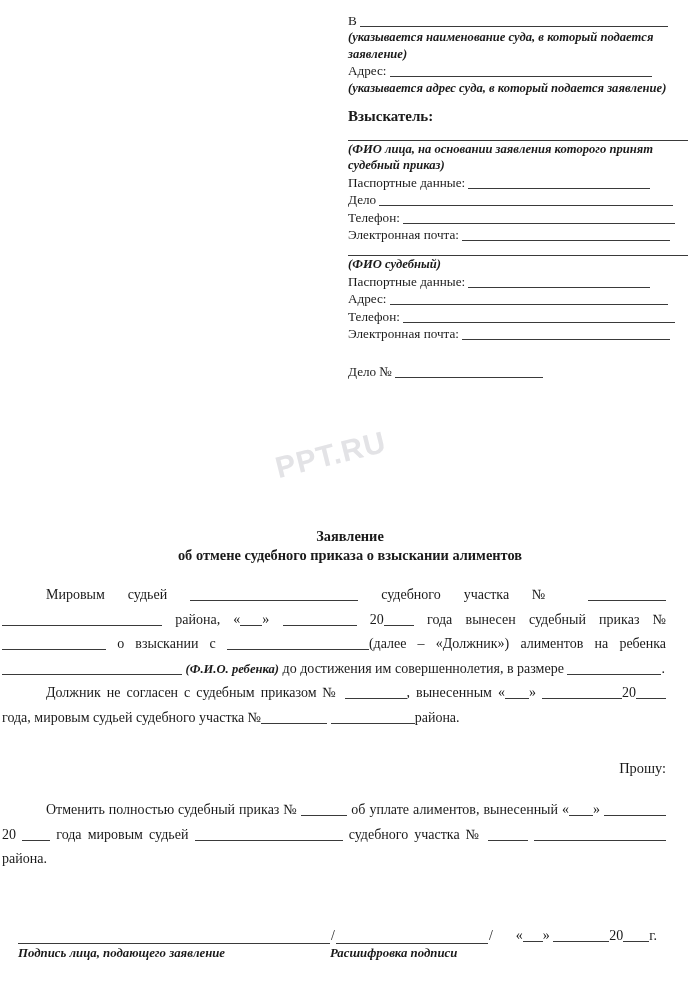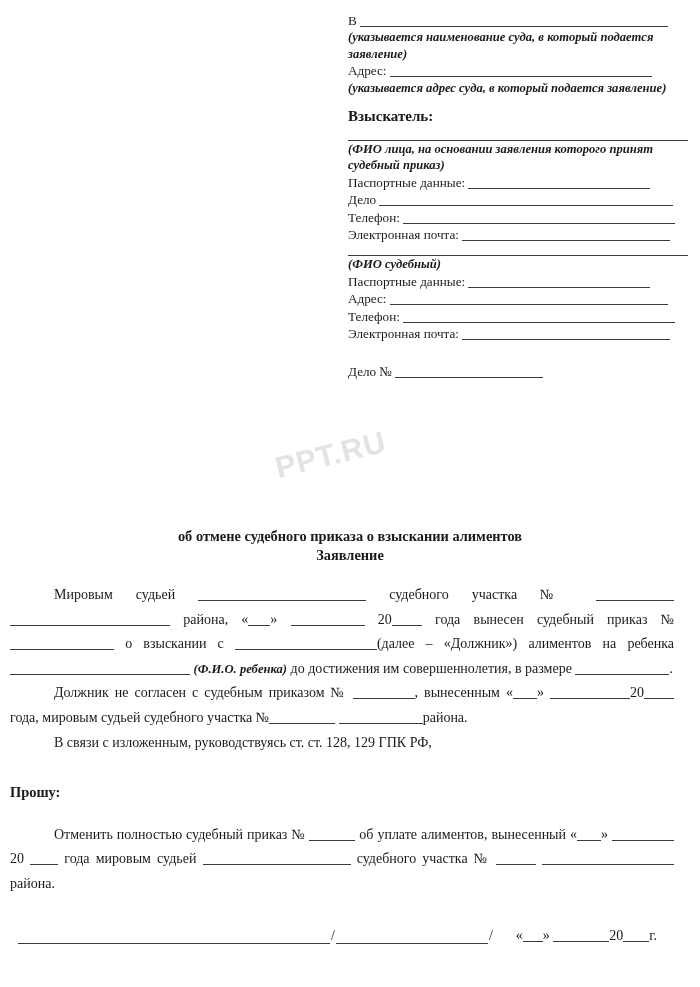--- a/index.html
+++ b/index.html
@@ -95,37 +95,37 @@
     text-align: center;
     font-weight: 700;
     font-size: 14.4px;
     line-height: 19px;
     z-index: 2;
   }
 
   
   .body-wrap {
     position: absolute;
-    left: 10px;
+    left: 2px;
     top: 583px;
     width: 664px;
     font-size: 14px;
     line-height: 24.6px;
     z-index: 2;
   }
   .para {
     text-align: justify;
     text-align-last: left;
     margin: 0;
   }
   .para.indent { text-indent: 44px; }
   .para + .para { margin-top: 0; }
   .center-head {
-    text-align: left;
-    font-weight: 700;
+    text-align: right;
+    font-weight: 400;
     font-size: 14.4px;
     margin: 25px 0 18px 0;
   }
 
   
   .sig {
     position: absolute;
     left: 18px;
     top: 928px;
     width: 664px;
@@ -222,22 +222,22 @@
 
     <div class="gap-l"></div>
 
     <div class="row">
       <span>Дело №</span>
       <span class="fl" style="width:148px"></span>
     </div>
   </div>
 
   <div class="doc-title">
+    <div>Заявление</div>
     <div>об отмене судебного приказа о взыскании алиментов</div>
-    <div>Заявление</div>
   </div>
 
   <div class="body-wrap">
 
     <p class="para indent">
       <span>Мировым судьей</span>
       <span class="fl" style="width:168px"></span>
       <span>судебного участка №</span>
       <span class="fl" style="width:78px"></span>
       <span class="fl" style="width:160px"></span>
@@ -256,21 +256,20 @@
     </p>
 
     <p class="para indent">
       <span>Должник не согласен с судебным приказом №</span>
       <span class="fl" style="width:62px"></span><span>, вынесенным «</span><span class="fl" style="width:24px"></span><span>»</span>
       <span class="fl" style="width:80px"></span><span>20</span><span class="fl" style="width:30px"></span>
       <span>года, мировым судьей судебного участка №</span><span class="fl" style="width:66px"></span>
       <span class="fl" style="width:84px"></span><span>района.</span>
     </p>
 
-    <p class="para indent">В связи с изложенным, руководствуясь ст. ст. 128, 129 ГПК РФ,</p>
 
     <div class="center-head">Прошу:</div>
 
     <p class="para indent">
       <span>Отменить полностью судебный приказ №</span>
       <span class="fl" style="width:46px"></span>
       <span>об уплате алиментов, вынесенный</span>
       <span>«</span><span class="fl" style="width:24px"></span><span>»</span>
       <span class="fl" style="width:62px"></span>
       <span>20</span>
@@ -287,15 +286,19 @@
     <div class="sig-lines">
       <span class="sig-rule-a"></span>
       <span class="slash">/</span>
       <span class="sig-rule-b"></span>
       <span class="slash">/</span>
       <span class="sig-date">
         <span>«</span><span class="fl" style="width:20px"></span><span>»</span>
         <span class="fl" style="width:56px"></span><span>20</span><span class="fl" style="width:26px"></span><span>г.</span>
       </span>
     </div>
+    <div class="sig-caps">
+      <span class="a">Подпись лица, подающего заявление</span>
+      <span class="b">Расшифровка подписи</span>
+    </div>
   </div>
 
 </div>
 
 </body></html>

